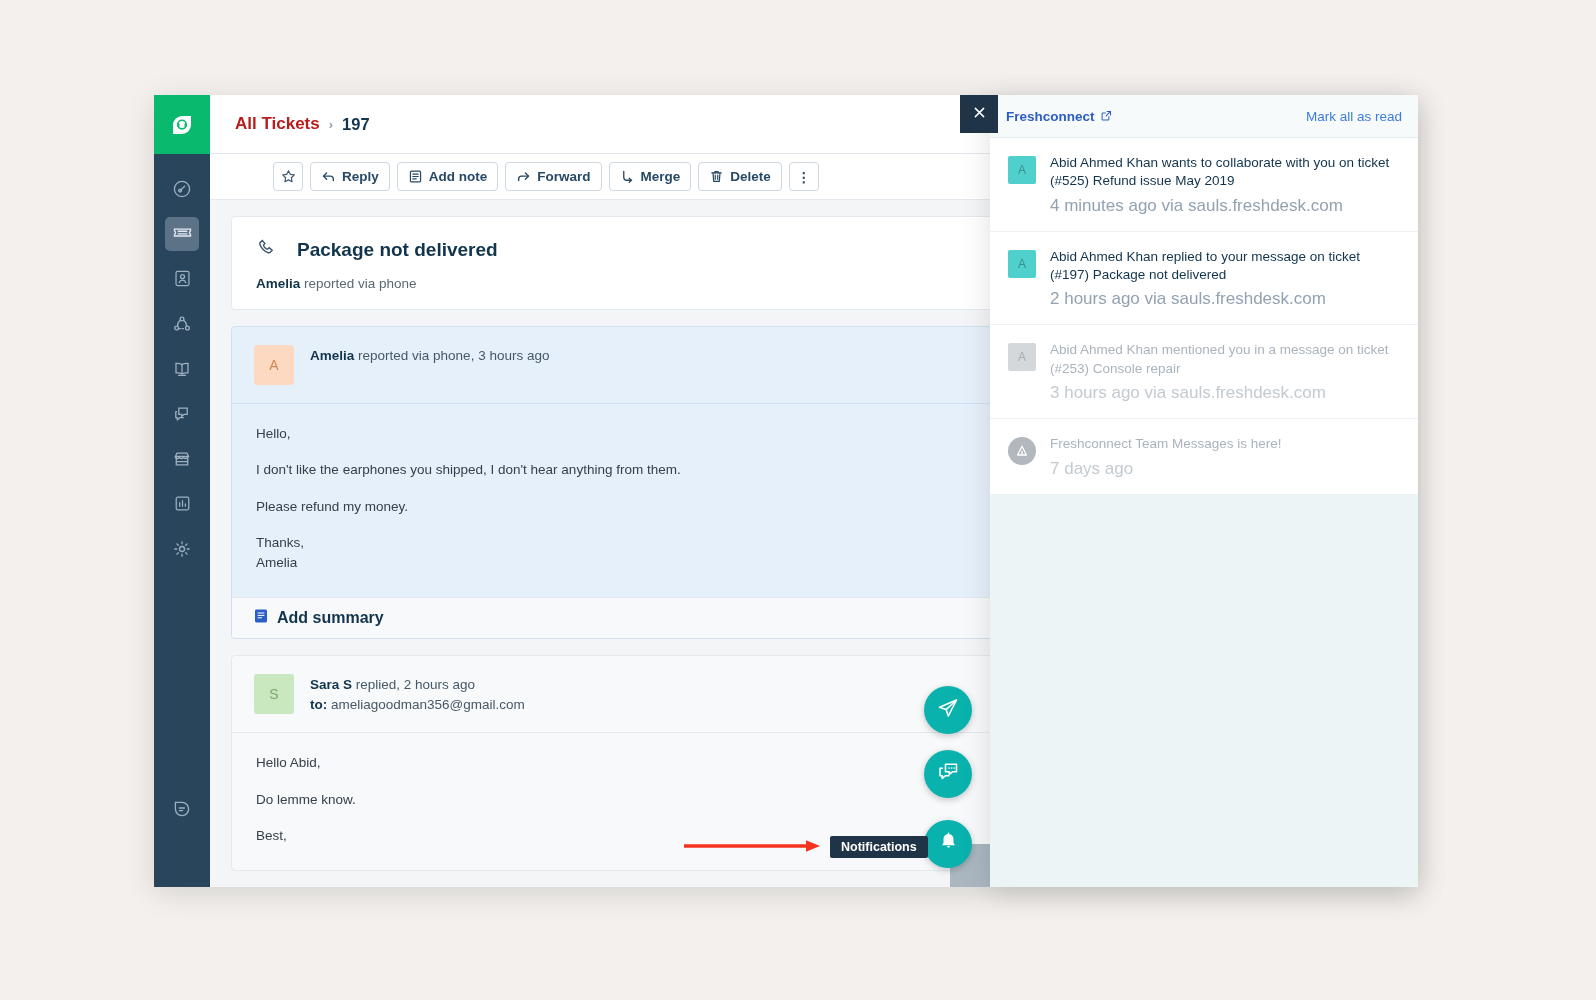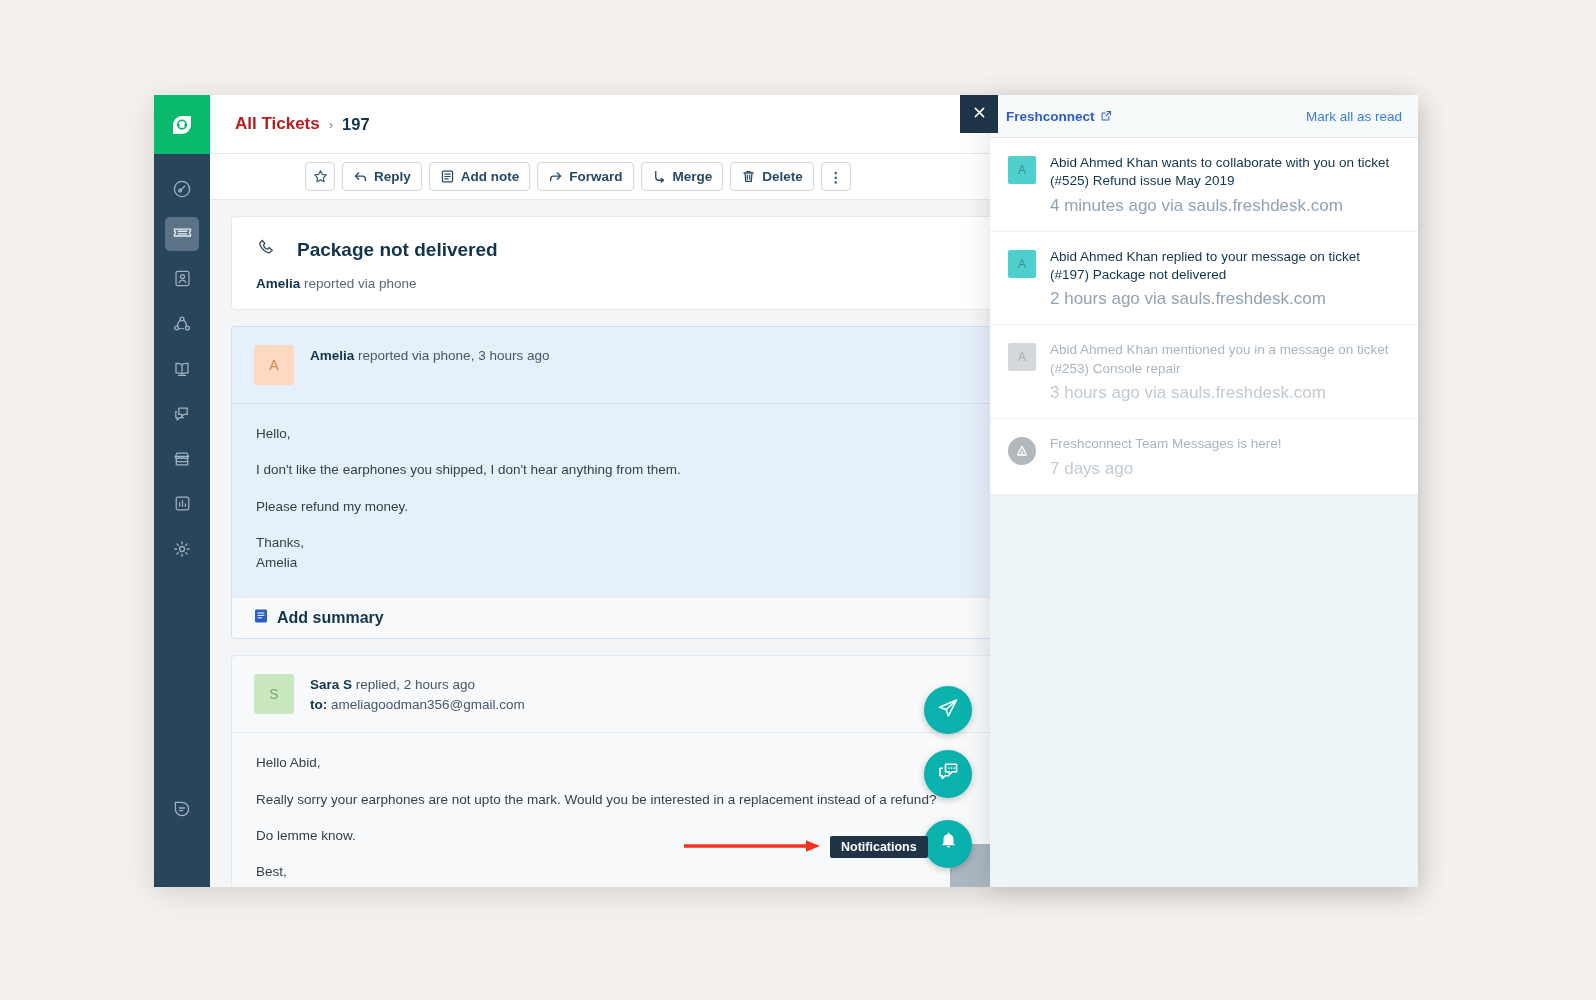--- a/index.html
+++ b/index.html
@@ -58,21 +58,21 @@
   #crumb-sep { color: #92a2b1; font-size: 13px; margin: 0 9px; font-weight: bold;}
   #crumb-id { color: #12344d; font-size: 16.5px; font-weight: bold; }
 
   
   #toolbar {
     position: absolute; left: 56px; top: 59px;
     width: 1208px; height: 46px;
     background: #fff;
     border-bottom: 1px solid #e4e9ef;
     display: flex; align-items: center;
-    padding-left: 95px; gap: 7px;
+    padding-left: 63px; gap: 7px;
   }
   .tb-btn {
     height: 29px;
     border: 1px solid #cfd7df;
     border-radius: 4px;
     background: #fff;
     display: flex; align-items: center; gap: 6px;
     padding: 0 10px;
     color: #264966; font-size: 13.5px; font-weight: bold;
     white-space: nowrap;
@@ -466,21 +466,20 @@
             <span>replied, 2 hours ago</span>
           </div>
           <div>
             <b>to:</b>
             <span>ameliagoodman356@gmail.com</span>
           </div>
         </div>
       </div>
       <div class="msg-body">
         <p>Hello Abid,</p>
-        <p>Really sorry your earphones are not upto the mark. Would you be interested in a replacement instead of a refund?</p>
         <p>Do lemme know.</p>
         <p>Best,</p>
       </div>
     </div>
   </div>
 
   <div id="props-panel">
     <div id="props-title">PROPERTIES</div>
 
     <div class="prop-group">

